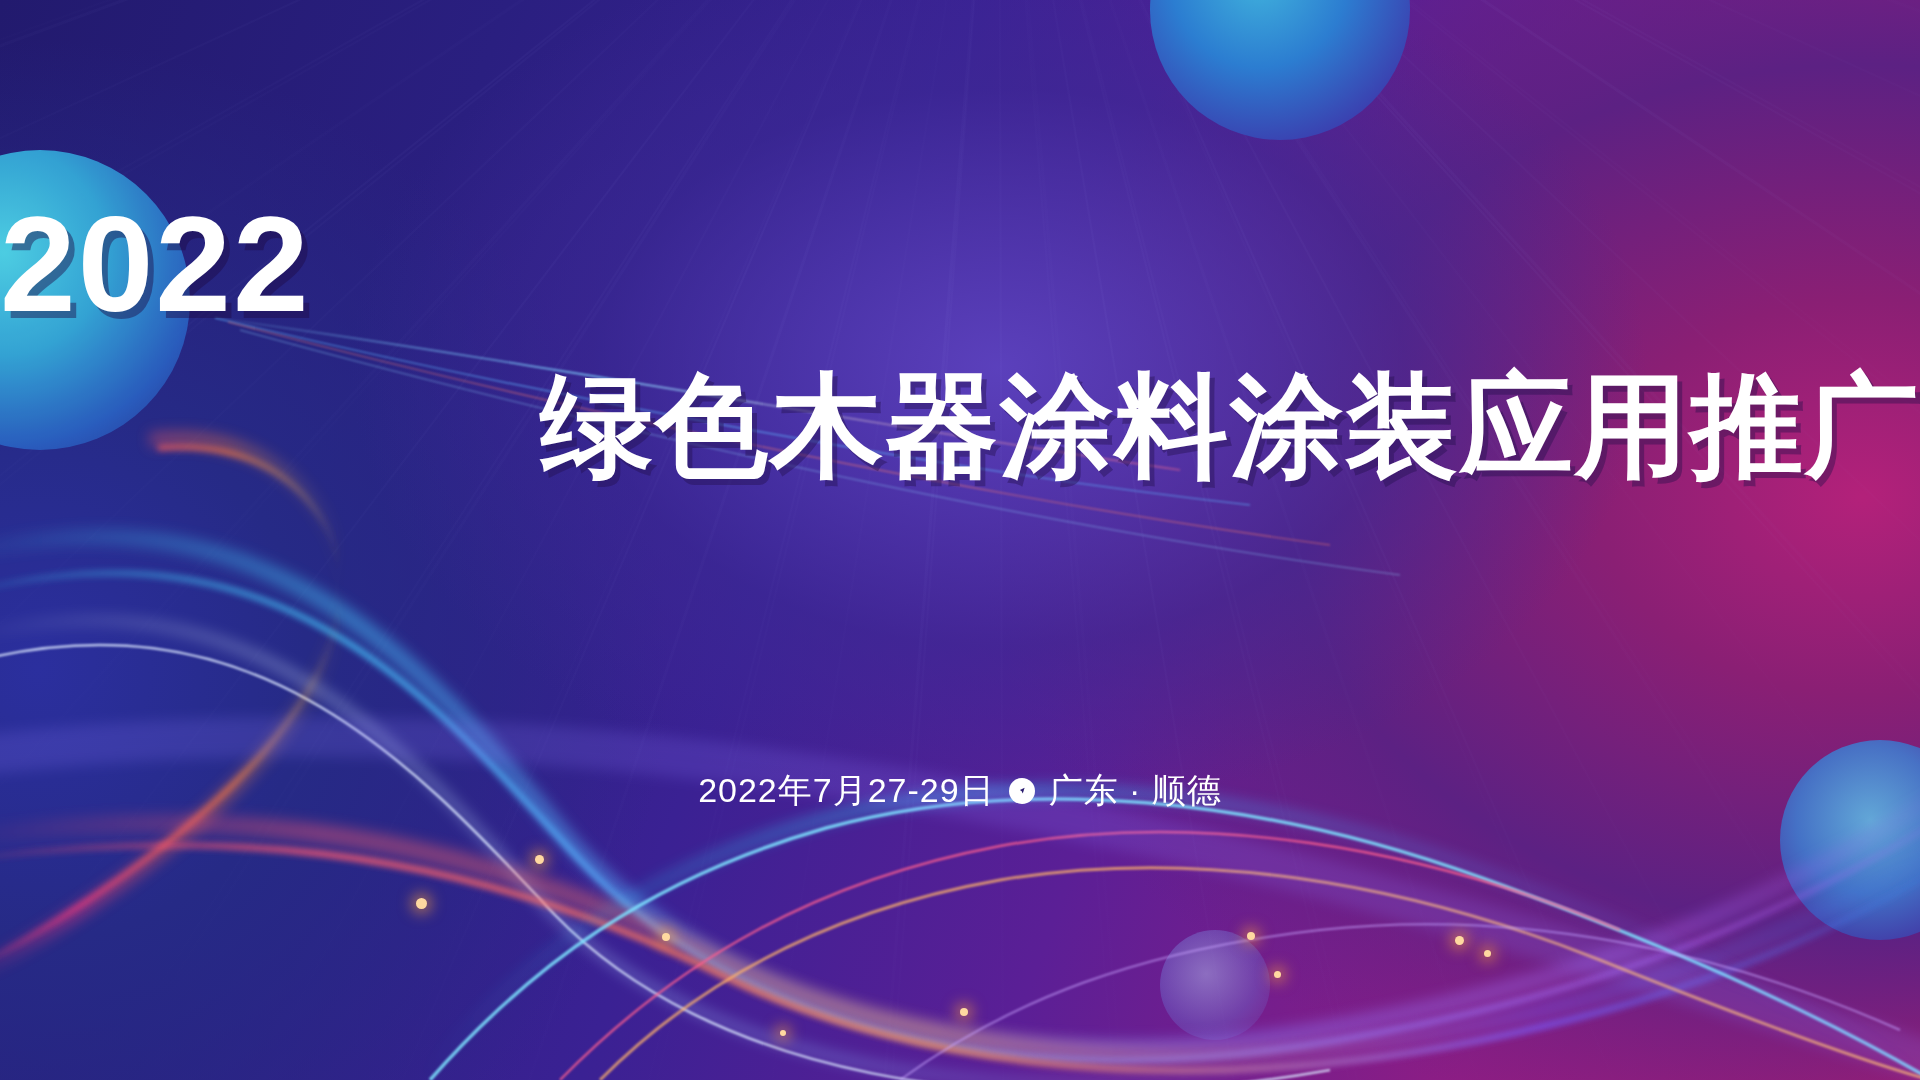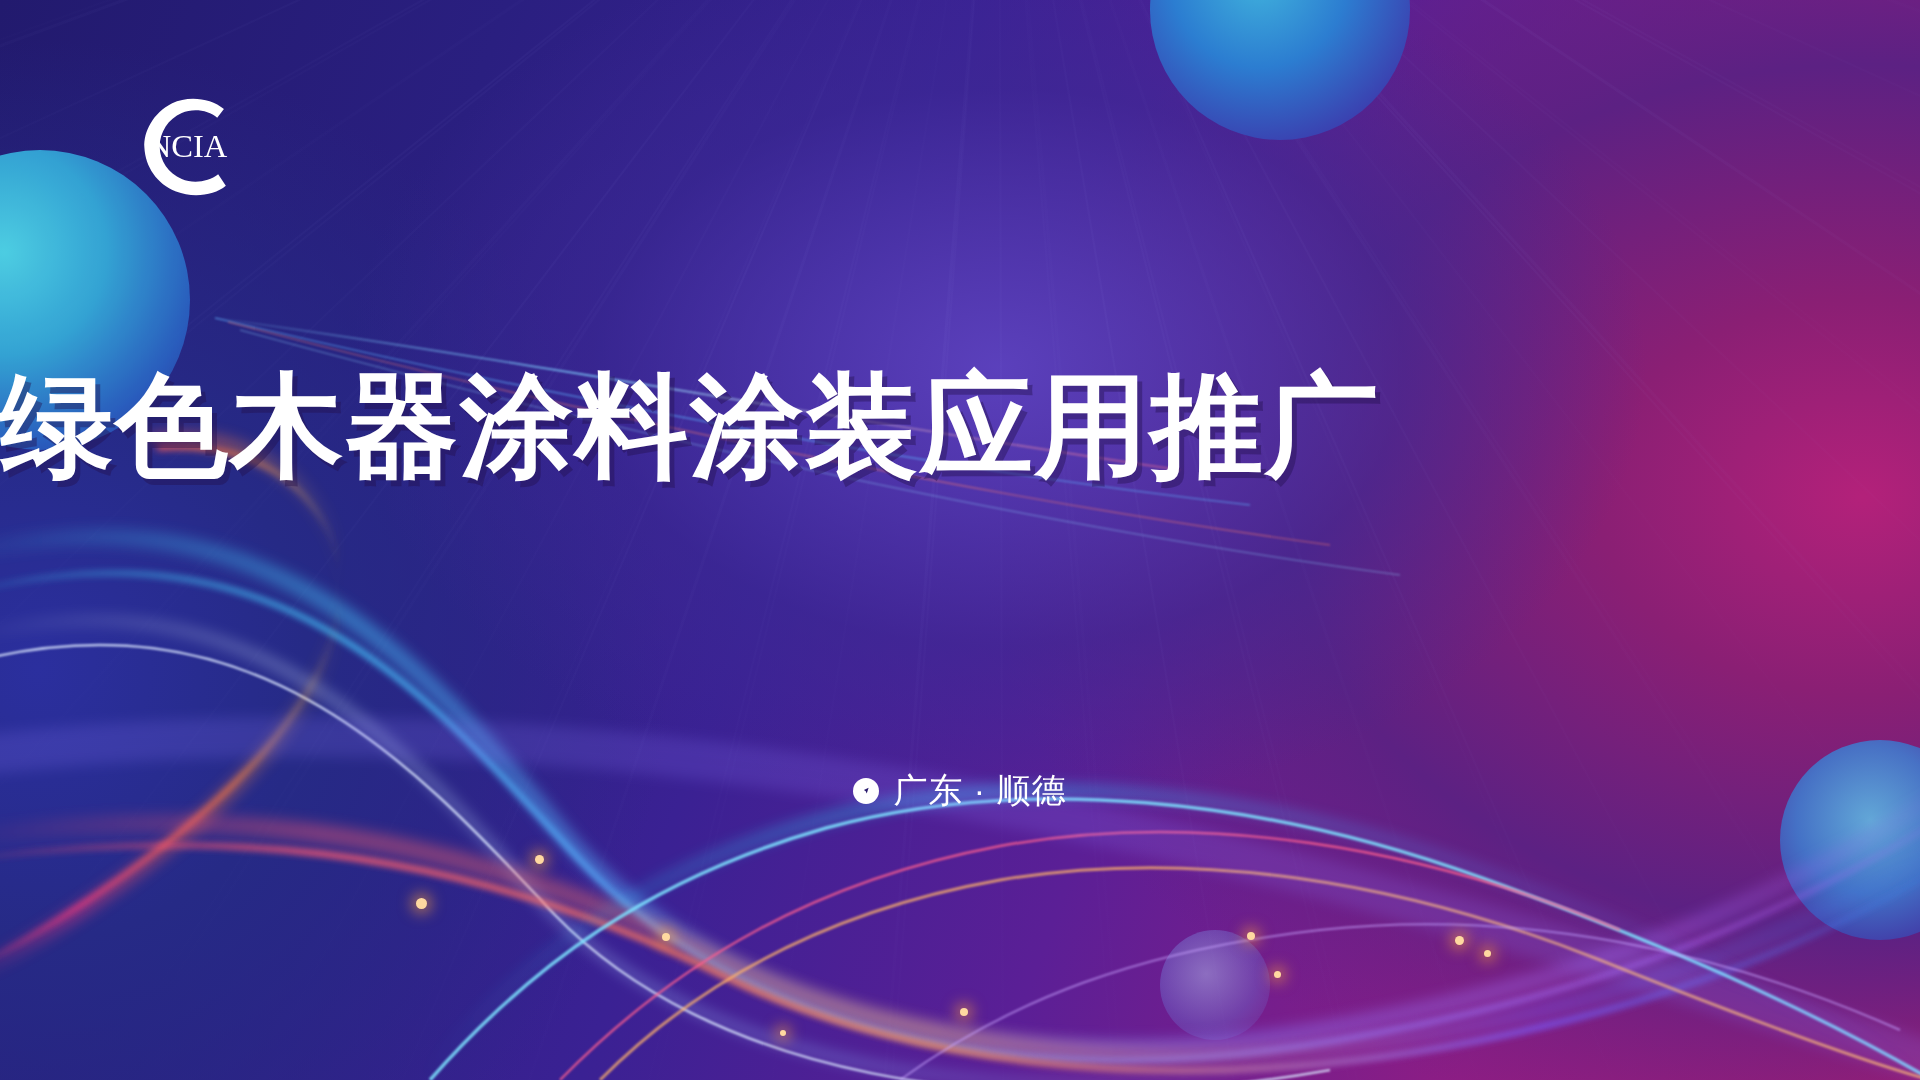--- a/index.html
+++ b/index.html
@@ -76,20 +76,21 @@
   .title-line{
     position:absolute;left:0;right:0;
     color:#ffffff;
     font-weight:bold;
     font-size:113px;
     line-height:1;
     letter-spacing:2px;
     white-space:nowrap;
     text-shadow:5px 6px 0 rgba(35,14,75,0.40);
     font-family:"Liberation Sans","DejaVu Sans",sans-serif;
+    text-align:right;
   }
   .title-1{top:370px;}
   .title-2{top:500px;}
 
   .meta{
     position:absolute;left:0;right:0;top:768px;
     color:#ffffff;
     font-size:34px;
     letter-spacing:1px;
     white-space:nowrap;
@@ -250,32 +251,27 @@
     <div class="glow-dot" style="left:416px;top:898px;width:11px;height:11px;"></div>
     <div class="glow-dot" style="left:662px;top:933px;width:8px;height:8px;"></div>
     <div class="glow-dot" style="left:1247px;top:932px;width:8px;height:8px;"></div>
     <div class="glow-dot" style="left:1455px;top:936px;width:9px;height:9px;"></div>
     <div class="glow-dot" style="left:1484px;top:950px;width:7px;height:7px;"></div>
     <div class="glow-dot" style="left:1274px;top:971px;width:7px;height:7px;"></div>
     <div class="glow-dot" style="left:960px;top:1008px;width:8px;height:8px;"></div>
     <div class="glow-dot" style="left:780px;top:1030px;width:6px;height:6px;"></div>
   </div>
 
-  <div class="logo">
-    <svg viewBox="0 0 120 120" width="115" height="115" aria-hidden="true">
-      <path d="M98 22 C 84 10, 60 8, 44 16 C 24 26, 14 46, 15 62 C 16 82, 28 100, 48 108 C 66 115, 88 112, 100 102
-               L 92 90 C 82 98, 66 100, 54 95 C 40 89, 31 76, 31 61 C 31 46, 40 32, 54 26 C 66 21, 82 23, 91 31 Z" fill="#ffffff"></path>
-      <text x="60" y="72" text-anchor="middle" font-family="'Liberation Serif','DejaVu Serif',serif" font-size="34" fill="#ffffff" letter-spacing="0">NCIA</text>
-    </svg>
-  </div>
-
+
+  <div class="year">2022</div>
 
   <div class="title-line title-1">绿色木器涂料涂装应用推广</div>
 
   <div class="meta">
+    <span>2022年7月27-29日</span>
     <span class="pin">
       <svg viewBox="0 0 24 24" width="18" height="18">
         <circle cx="12" cy="12" r="11" fill="#ffffff"></circle>
         <path d="M15.5 7.5 L9.2 10.6 L11.6 12.2 L13.0 15.2 Z" fill="#2a1c6e"></path>
       </svg>
     </span>
     <span>广东 · 顺德</span>
   </div>
 
 </div>

